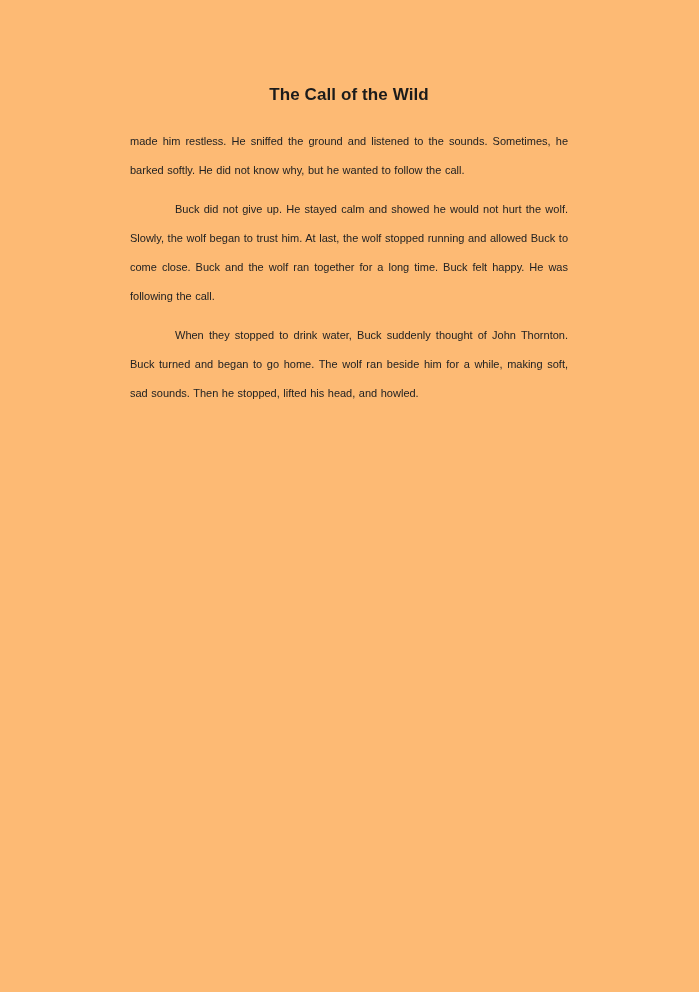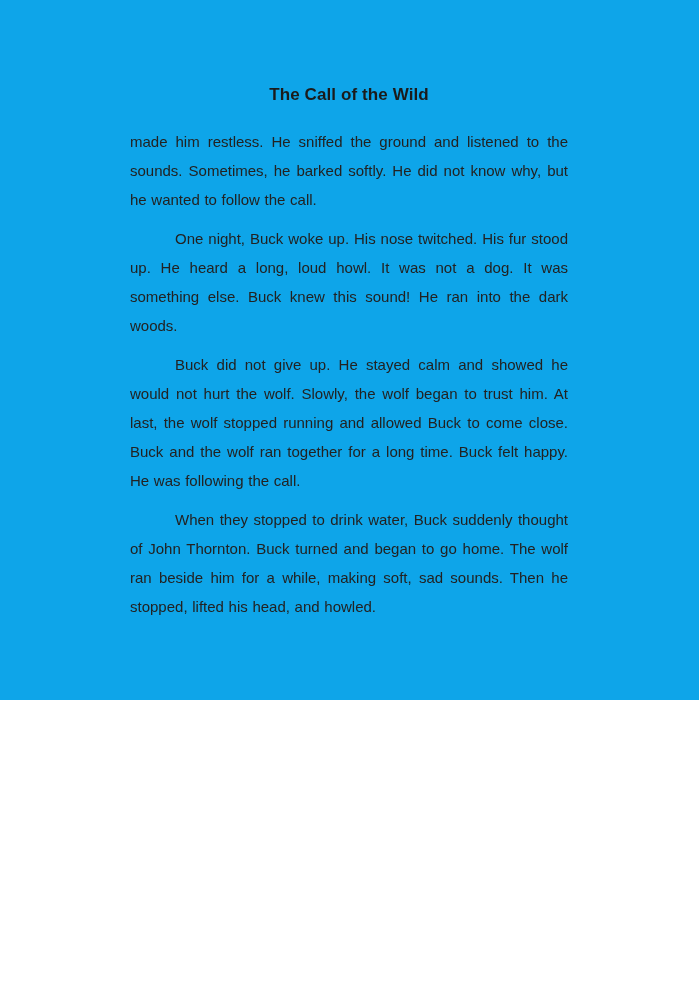--- a/index.html
+++ b/index.html
@@ -5,40 +5,40 @@
   * { margin: 0; padding: 0; box-sizing: border-box; }
   html, body {
     width: 699px;
     height: 992px;
     background: #ffffff;
     font-family: "Liberation Sans", sans-serif;
   }
   .page {
     position: relative;
     width: 699px;
-    height: 700px;
-    background: #0ea5e9;
+    height: 992px;
+    background: #fdba74;
     overflow: hidden;
   }
   .content {
     position: absolute;
     top: 85px;
     left: 130px;
     width: 438px;
   }
   .doc-title {
     font-size: 17px;
     font-weight: 700;
     color: #1b1b1b;
     text-align: center;
     margin-bottom: 22px;
     letter-spacing: 0.1px;
   }
   .doc-body p {
-    font-size: 15px;
+    font-size: 11px;
     line-height: 29px;
     color: #222222;
     text-align: justify;
     margin-bottom: 10px;
     word-spacing: 0.5px;
   }
   .doc-body p.indent {
     text-indent: 45px;
   }
   .doc-body p:last-child {
@@ -46,18 +46,17 @@
   }
 </style>
 </head>
 <body>
 
 <div class="page">
   <div class="content">
     <h1 class="doc-title">The Call of the Wild</h1>
     <div class="doc-body">
       <p>made him restless. He sniffed the ground and listened to the sounds. Sometimes, he barked softly. He did not know why, but he wanted to follow the call.</p>
-      <p class="indent">One night, Buck woke up. His nose twitched. His fur stood up. He heard a long, loud howl. It was not a dog. It was something else. Buck knew this sound! He ran into the dark woods.</p>
       <p class="indent">Buck did not give up. He stayed calm and showed he would not hurt the wolf. Slowly, the wolf began to trust him. At last, the wolf stopped running and allowed Buck to come close. Buck and the wolf ran together for a long time. Buck felt happy. He was following the call.</p>
       <p class="indent">When they stopped to drink water, Buck suddenly thought of John Thornton. Buck turned and began to go home. The wolf ran beside him for a while, making soft, sad sounds. Then he stopped, lifted his head, and howled.</p>
     </div>
   </div>
 </div>
 
 </body></html>

